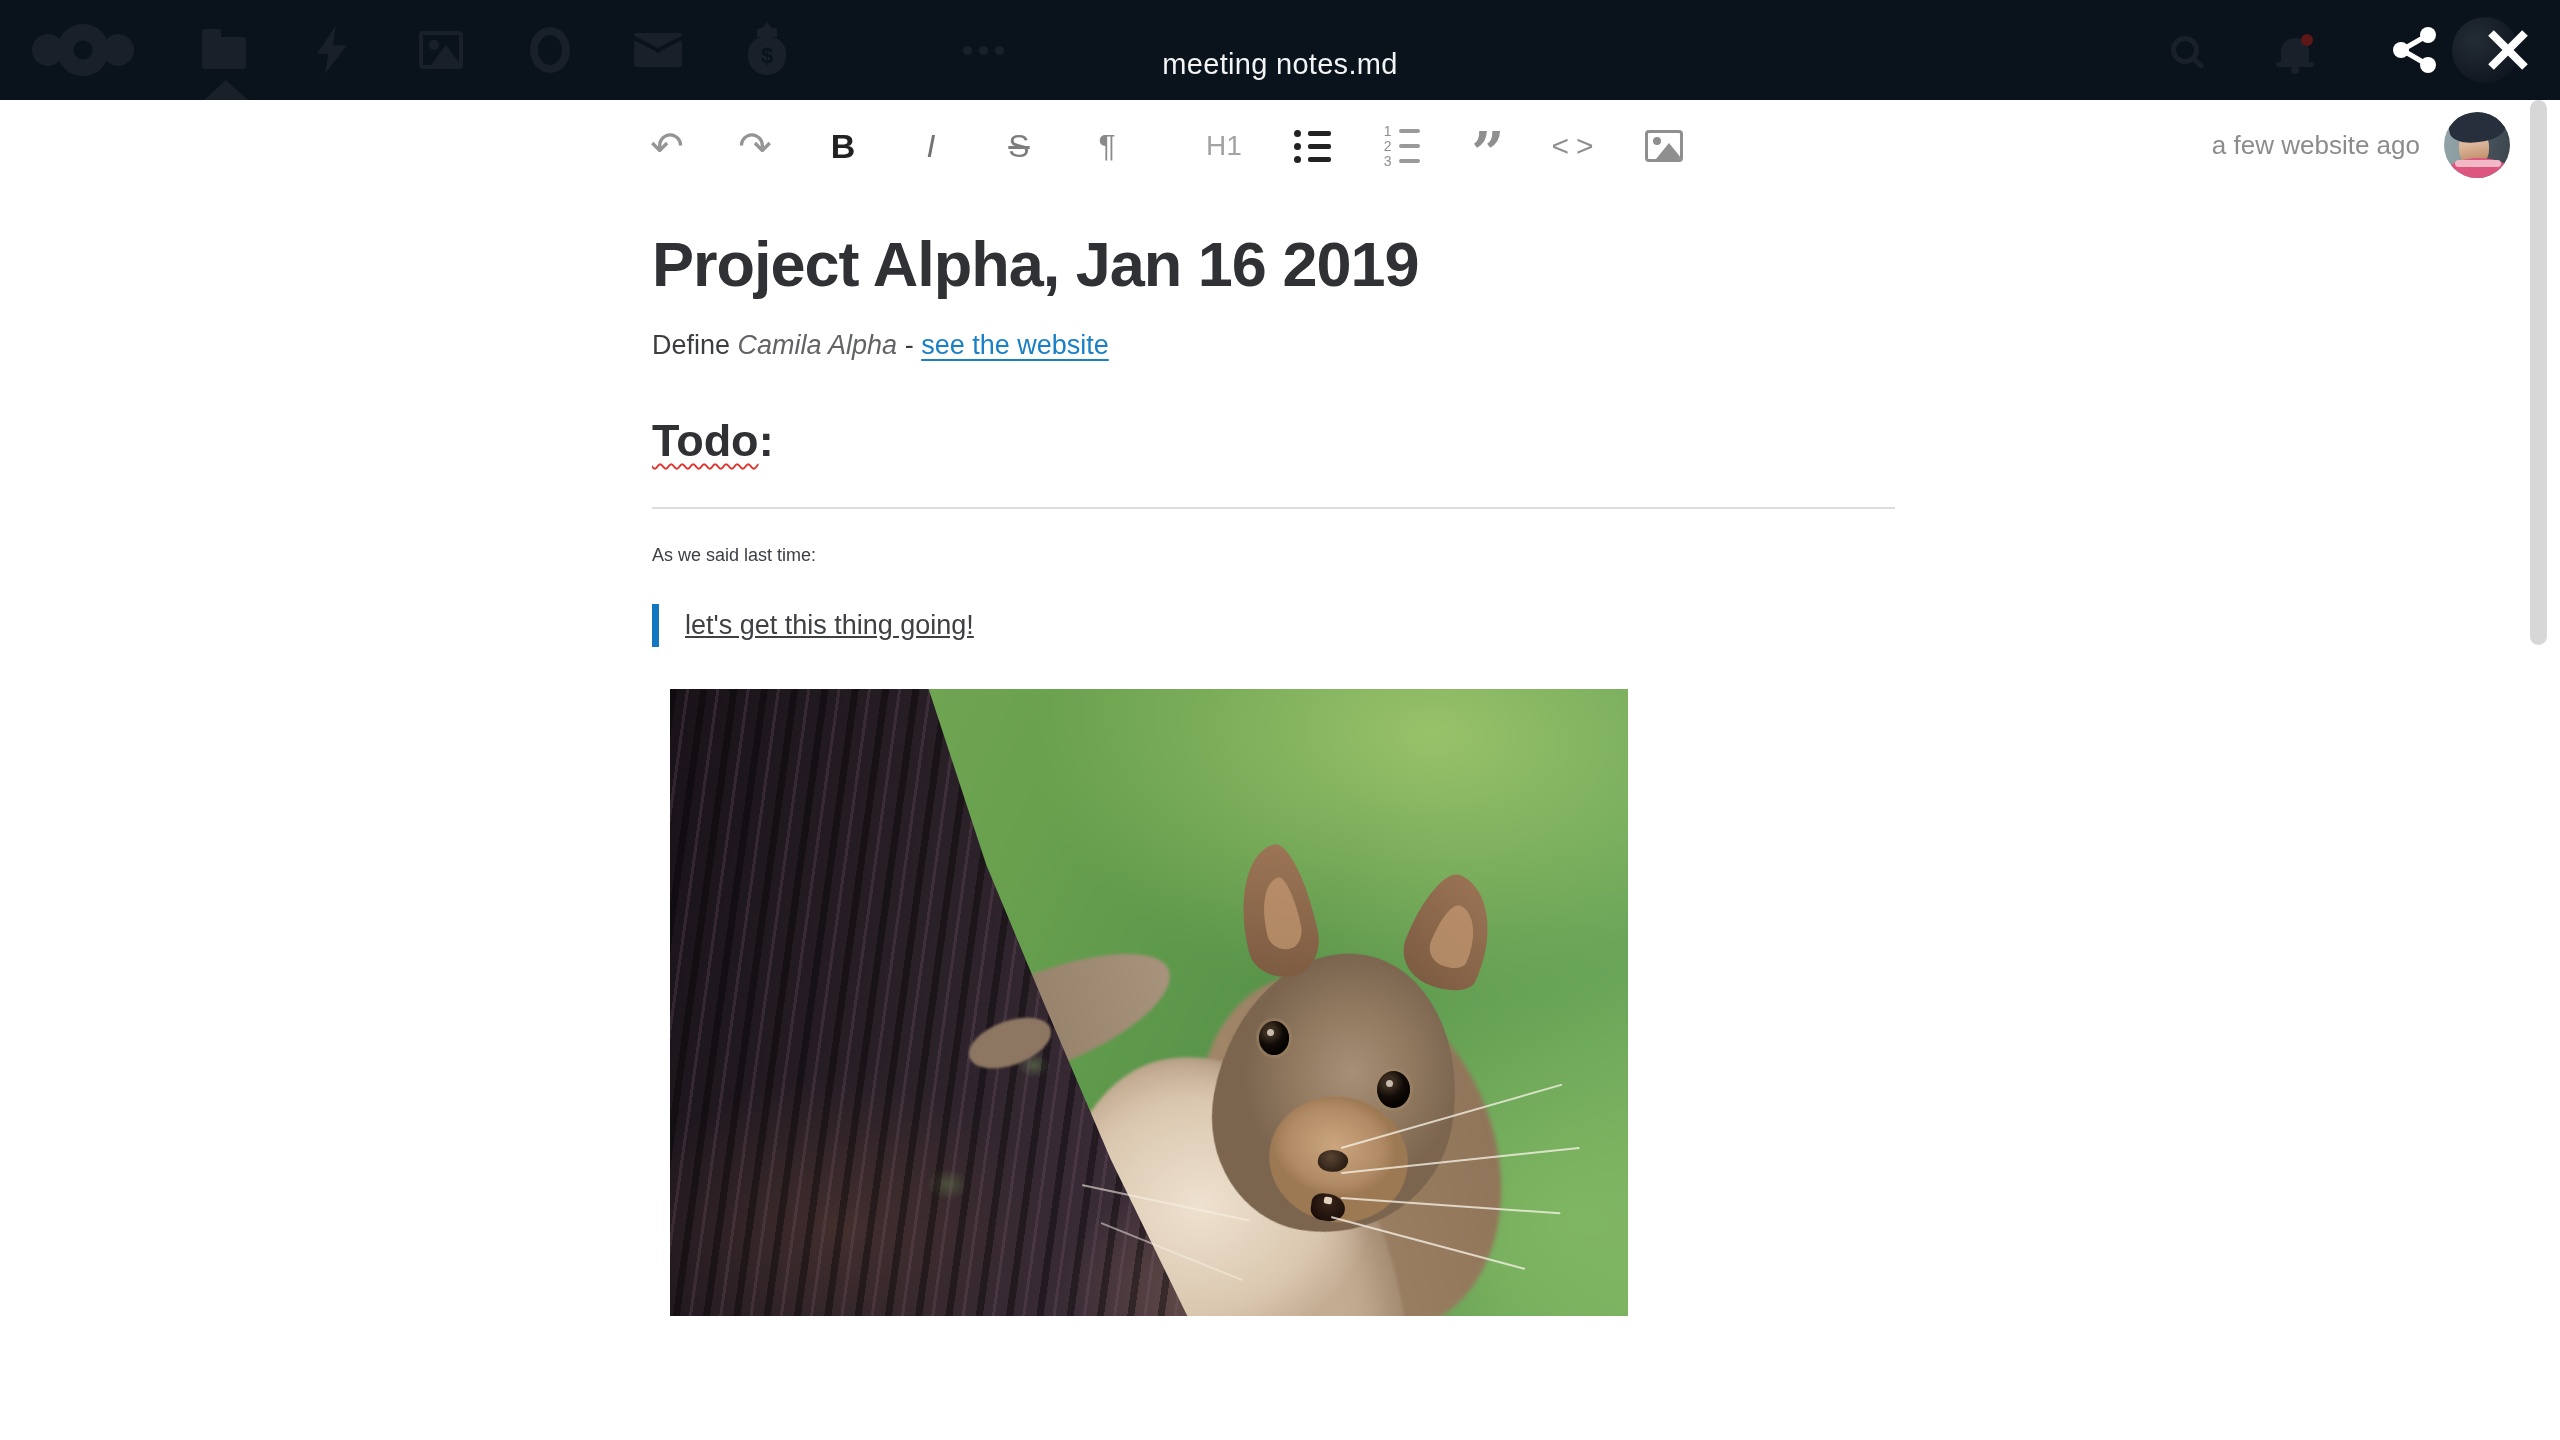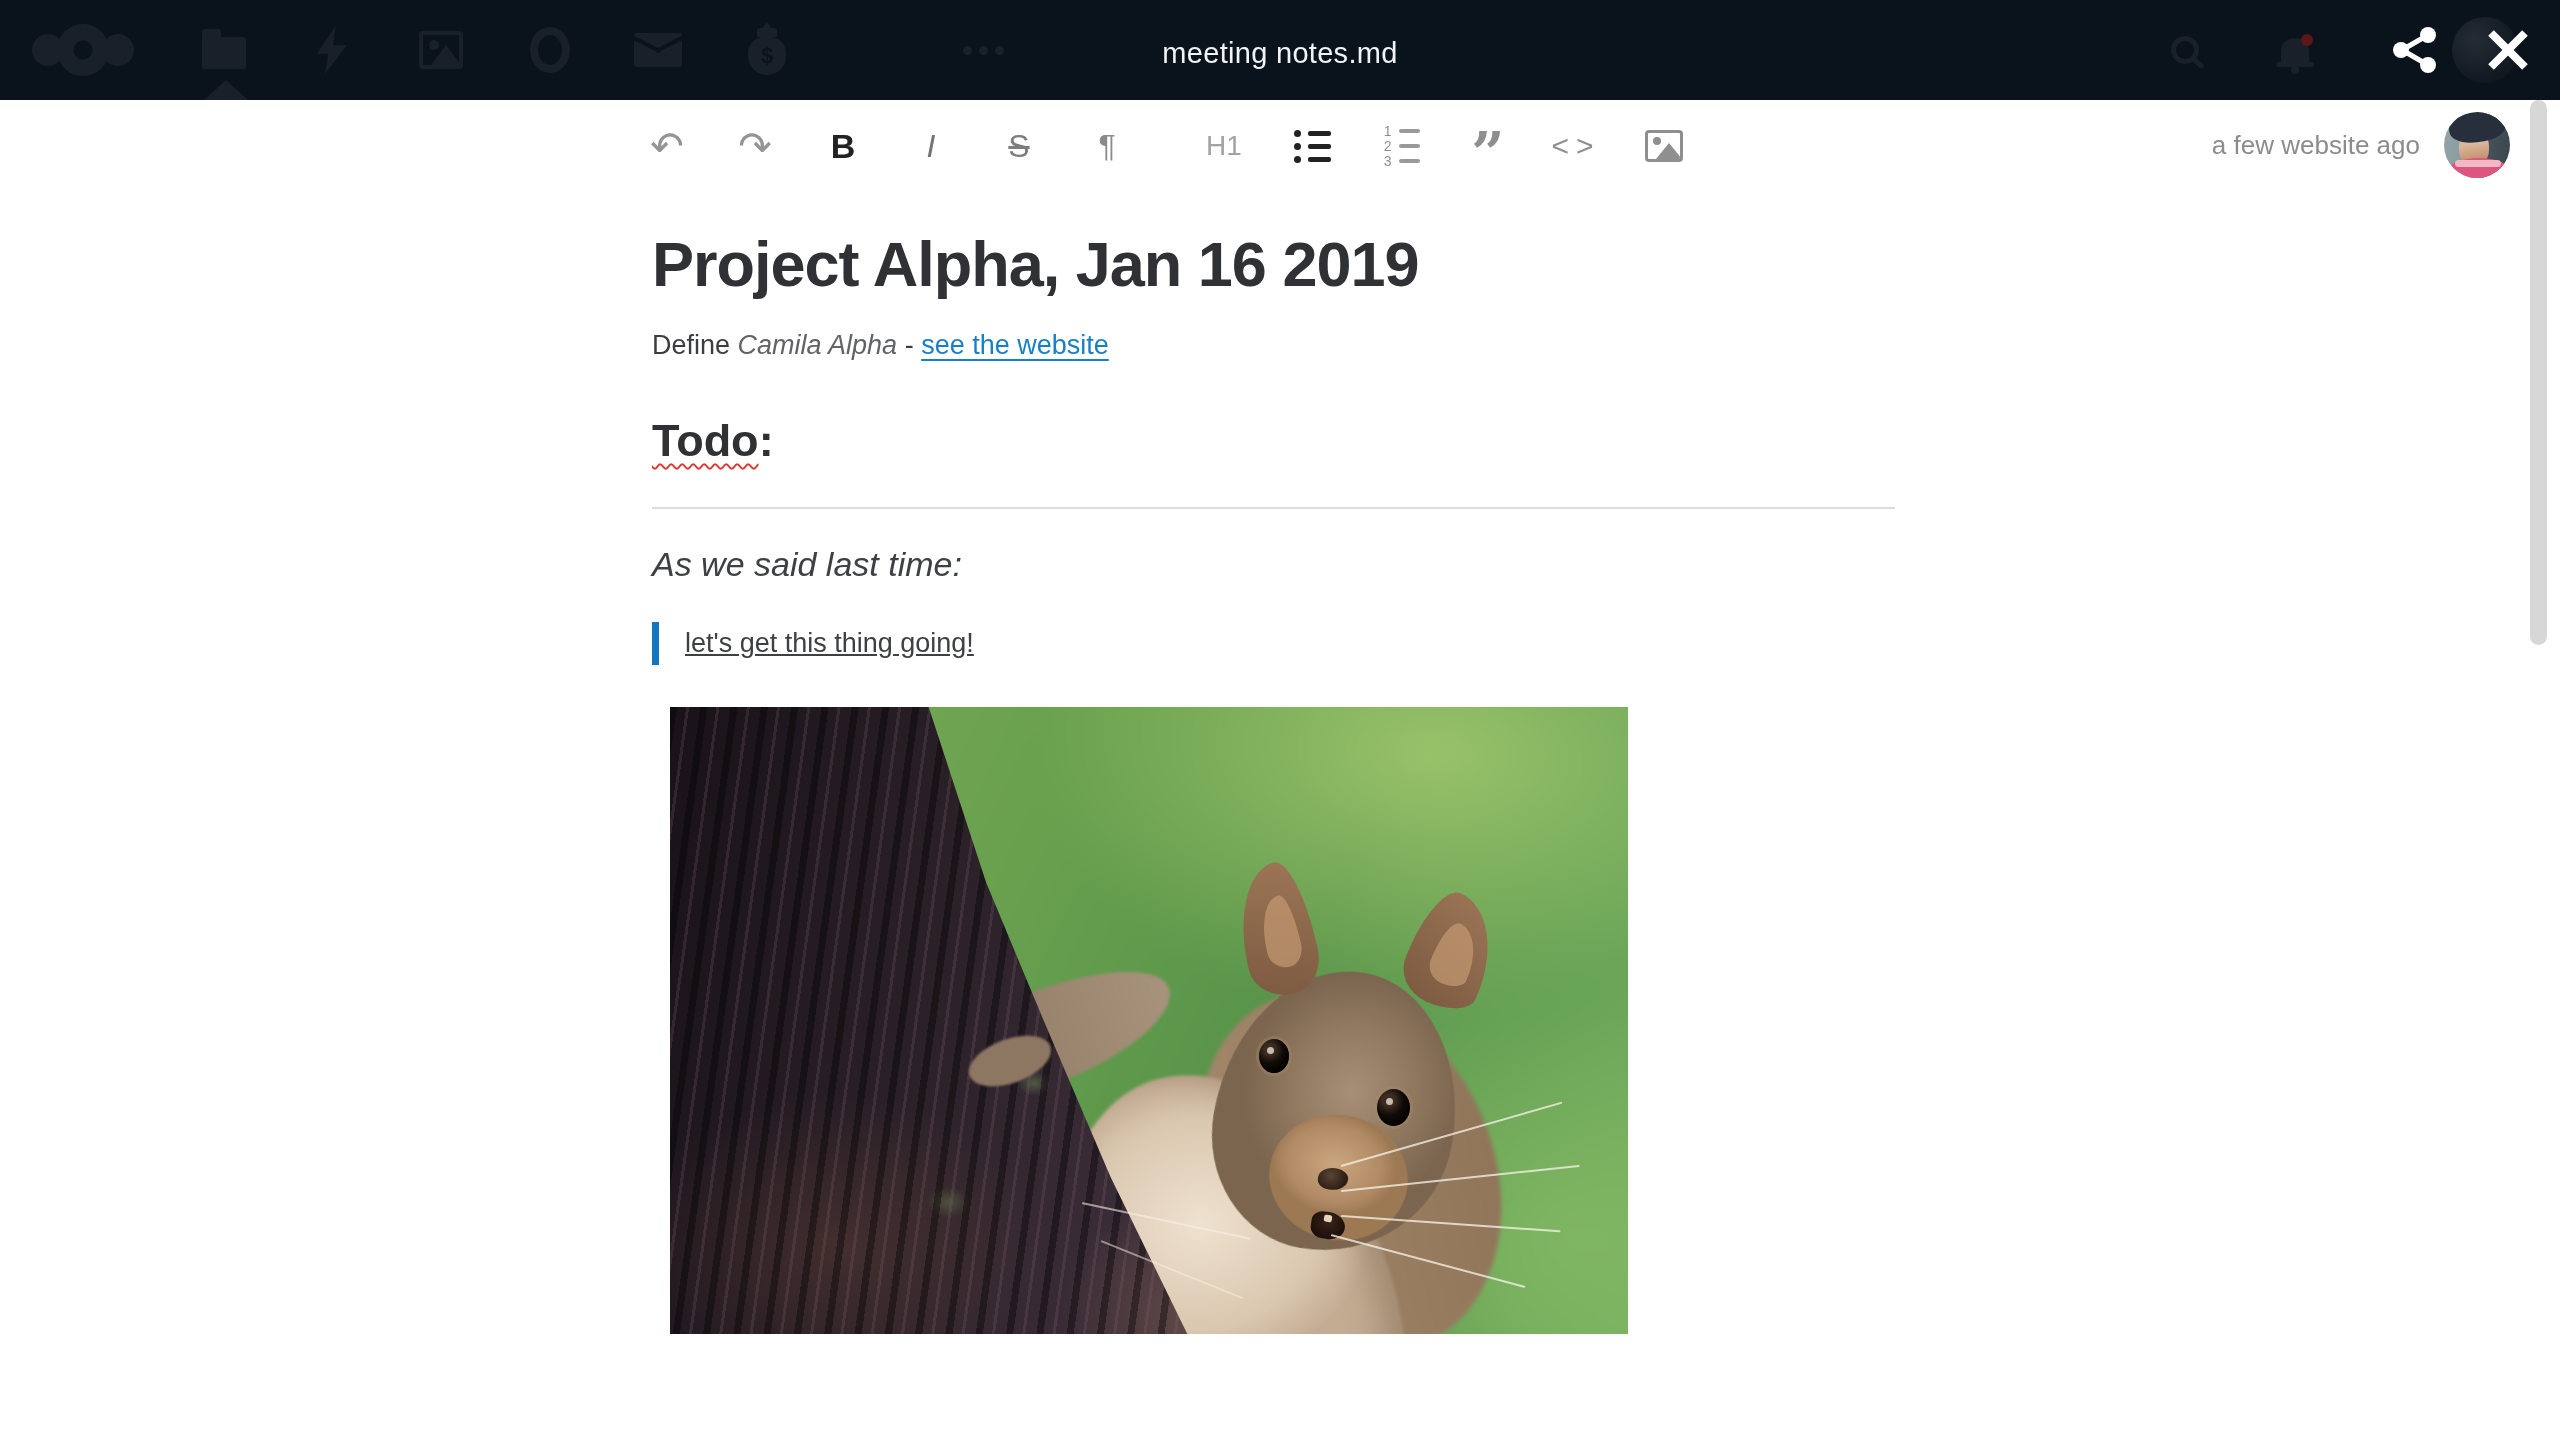--- a/index.html
+++ b/index.html
@@ -45,21 +45,21 @@
   .person { position:absolute; }
   .person .head { width:15px; height:15px; border-radius:50%; background:var(--dim); margin:0 auto; }
   .person .shoulders { width:28px; height:16px; border-radius:8px 8px 2px 2px; background:var(--dim); margin-top:2px; }
   .person.p1 { left:0; bottom:0; transform:scale(.92); }
   .person.p2 { right:0; bottom:2px; }
   .icon-dots { display:flex; gap:7px; }
   .icon-dots i { width:9px; height:9px; border-radius:50%; background:var(--dim); }
   .app-triangle { position:absolute; bottom:0; left:204px; width:0; height:0;
     border-left:22px solid transparent; border-right:22px solid transparent; border-bottom:20px solid var(--dim); }
 
-  .viewer-title { position:absolute; top:5px; left:50%; transform:translateX(-50%); height:96px;
+  .viewer-title { position:absolute; top:16px; left:50%; transform:translateX(-50%); height:96px;
     display:flex; align-items:center; color:#f1f3f5; font-size:29px; letter-spacing:.3px; white-space:nowrap; }
 
   .icon-search { width:28px; height:28px; border:5px solid var(--dim); border-radius:50%; position:relative; }
   .icon-search::after { content:""; position:absolute; bottom:-6px; right:-11px; width:15px; height:5px; border-radius:3px;
     background:var(--dim); transform:rotate(40deg); }
   .icon-bell { width:28px; height:26px; background:var(--dim); border-radius:50% 50% 8% 8%; position:relative; margin-top:2px; }
   .icon-bell::before { content:""; position:absolute; bottom:-3px; left:-5px; width:38px; height:5px; border-radius:3px; background:var(--dim); }
   .icon-bell::after { content:""; position:absolute; bottom:-10px; left:10px; width:8px; height:8px; border-radius:50%; background:var(--dim); }
   .bell-dot { position:absolute; top:-4px; right:-4px; width:12px; height:12px; border-radius:50%; background:#5d1717; }
   .dim-avatar { position:absolute; left:2452px; top:17px; width:66px; height:66px; border-radius:50%;
@@ -114,21 +114,21 @@
   .intro { margin-top:30px; font-size:27px; color:#3b3d40; }
   .intro em { color:#616366; }
   .intro a { color:var(--blue); text-decoration:underline; text-underline-offset:5px; cursor:pointer; }
   .doc h2 { font-size:45px; margin-top:54px; color:var(--ink); }
   .misspell { text-decoration-line:underline; text-decoration-style:wavy; text-decoration-color:var(--red);
     text-decoration-thickness:2px; text-underline-offset:7px; text-decoration-skip-ink:none; }
   .doc ul { margin-top:30px; padding-left:36px; }
   .doc li { font-size:27px; margin-bottom:37px; color:#393b3e; }
   .doc li:last-child { margin-bottom:0; }
   .doc hr { margin-top:40px; border:none; border-top:2px solid #ddd; }
-  .said { margin-top:36px; font-size:34px;font-style:italic; }
+  .said { margin-top:36px; font-size:18px; }
   .doc blockquote { margin-top:38px; border-left:7px solid var(--qblue); padding:6px 0 6px 26px; font-size:27px; color:#3e4043;text-decoration:underline; }
 
   
   .figure { margin:42px 0 0 18px; width:958px; height:627px; position:relative; overflow:hidden; background:#5f9a4b; }
   .figure > div { position:absolute; }
   .sq-bg { inset:-22px; filter:blur(10px); background:
     radial-gradient(560px 380px at 78% 10%, rgba(198,226,128,.6), rgba(198,226,128,0) 70%),
     radial-gradient(500px 400px at 92% 82%, rgba(148,198,106,.5), transparent 70%),
     radial-gradient(420px 300px at 58% 102%, rgba(28,66,28,.32), transparent 70%),
     linear-gradient(115deg,#7cab58 0%,#68a04e 35%,#579349 60%,#63a054 80%,#74ad60 100%); }

